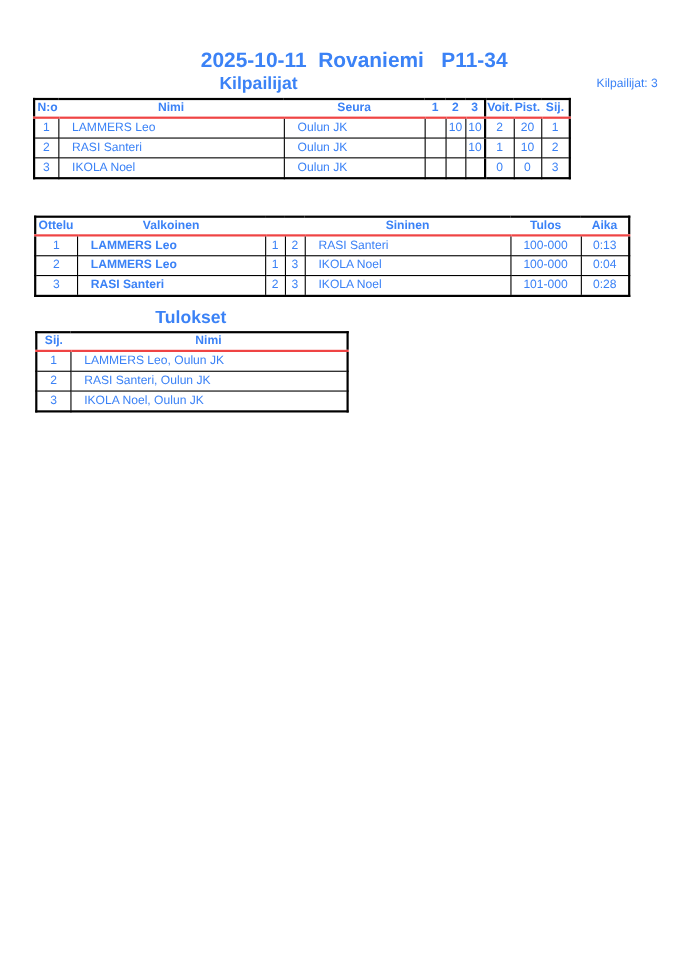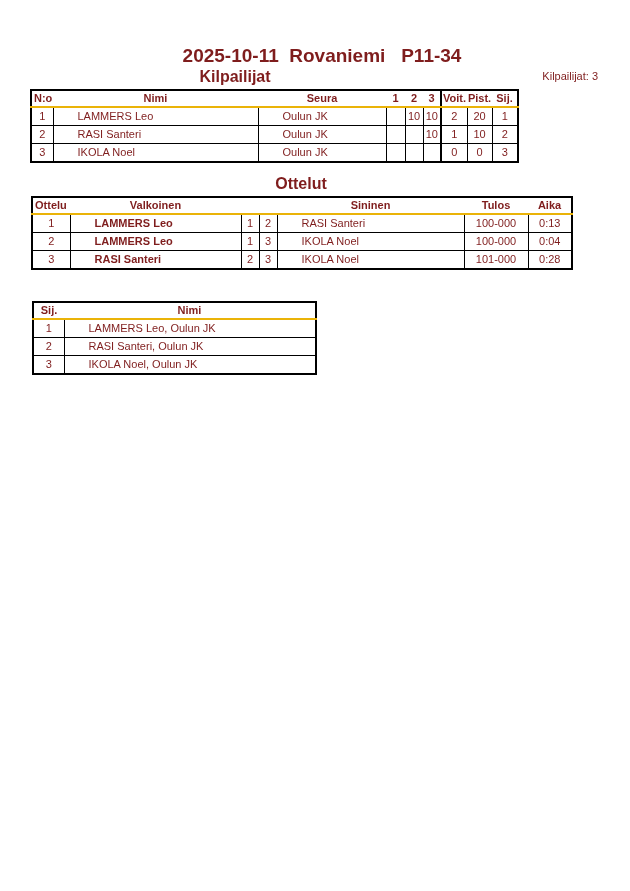--- a/index.html
+++ b/index.html
@@ -1,21 +1,21 @@
 <!DOCTYPE html>
 <html><head>
 <meta charset="utf-8">
 <style>
   html, body { margin: 0; padding: 0; background: #e8e8e8; }
   .page {
     position: relative;
     width: 630px; height: 891px;
     background: #ffffff;
     font-family: "Liberation Sans", sans-serif;
-    color: #7f1d1d;
+    color: #3b82f6;
     overflow: hidden;
   }
   .doc-title {
     position: absolute;
     top: 45px; left: 7px; width: 630px;
     text-align: center;
     font-size: 19px; font-weight: bold;
     white-space: pre;
   }
   .section-label {
@@ -35,32 +35,32 @@
   table.sheet {
     position: absolute;
     border-collapse: collapse;
     table-layout: fixed;
     background: #fff;
     border: 2px solid #000;
   }
   table.sheet th {
     font-size: 11px; font-weight: bold;
     padding: 0; height: 15px; line-height: 15px;
-    border: none; border-bottom: 2px solid #eab308;
+    border: none; border-bottom: 2px solid #ef4444;
     text-align: center; vertical-align: middle;
     overflow: hidden; white-space: nowrap;
   }
   table.sheet td {
     font-size: 11px; font-weight: normal;
     padding: 0; height: 17px; line-height: 17px;
     border: 1px solid #000;
     text-align: center; vertical-align: middle;
     overflow: hidden; white-space: nowrap;
   }
-  table.sheet td.al { text-align: left; padding-left: 24px; }
+  table.sheet td.al { text-align: left; padding-left: 12px; }
   table.sheet th.hl { text-align: left; padding-left: 2px; }
   table.sheet .sec { border-left: 2px solid #000; }
   table.sheet td.b { font-weight: bold; }
   th.nudge-nimi  { padding-right: 48px; }
   th.nudge-seura { padding-right: 36px; }
   th.nudge-sij   { padding-left: 4px; }
 
   #t-kilpailijat { left: 30px; top: 89px;  width: 487px; }
   #t-ottelut     { left: 31px; top: 196px; width: 540px; }
   #t-tulokset    { left: 32px; top: 301px; width: 283px; }
@@ -130,21 +130,20 @@
         <td></td>
         <td></td>
         <td></td>
         <td class="sec">0</td>
         <td>0</td>
         <td>3</td>
       </tr>
     </tbody>
   </table>
 
-  <div class="section-label lbl-ottelut">Ottelut</div>
 
   <table class="sheet" id="t-ottelut">
     <colgroup>
       <col style="width:38px">
         <col style="width:171px">
         <col style="width:18px">
       <col style="width:18px">
         <col style="width:187px">
         <col style="width:64px">
       <col style="width:44px">
@@ -184,20 +183,21 @@
         <td class="al b">RASI Santeri</td>
         <td>2</td>
         <td>3</td>
         <td class="al">IKOLA Noel</td>
         <td>101-000</td>
         <td>0:28</td>
       </tr>
     </tbody>
   </table>
 
+  <div class="section-label lbl-tulokset">Tulokset</div>
 
   <table class="sheet" id="t-tulokset">
     <colgroup>
       <col style="width:31px">
         <col style="width:252px">
     </colgroup>
     <thead>
       <tr>
         <th class="nudge-sij">Sij.</th>
         <th>Nimi</th>

